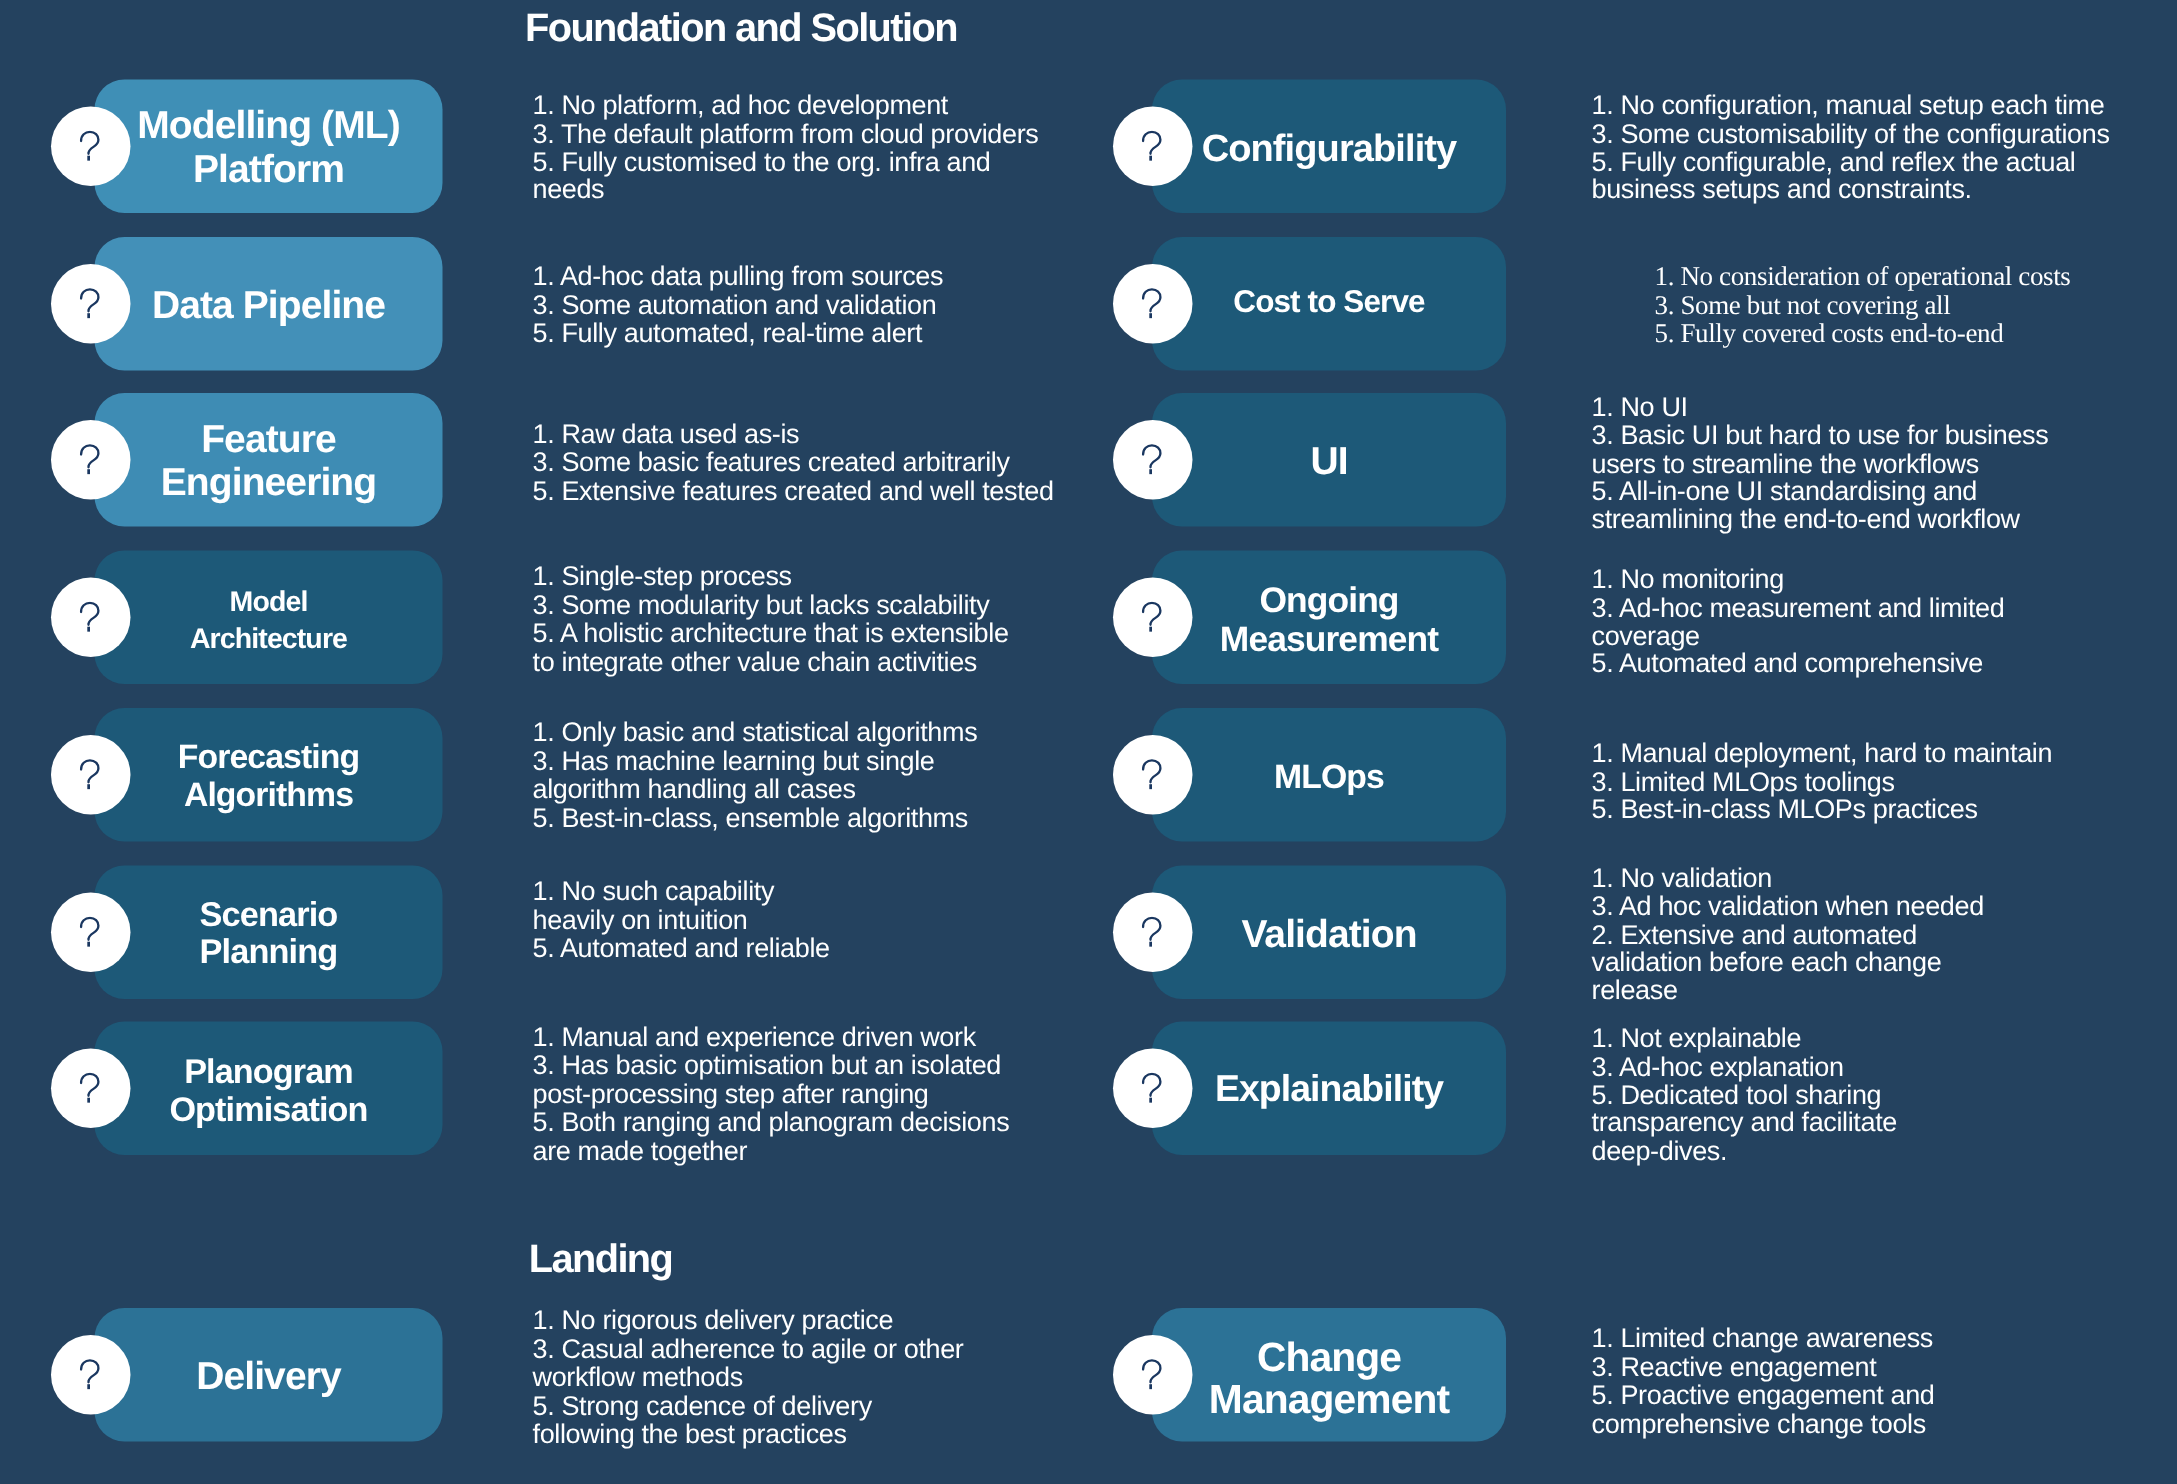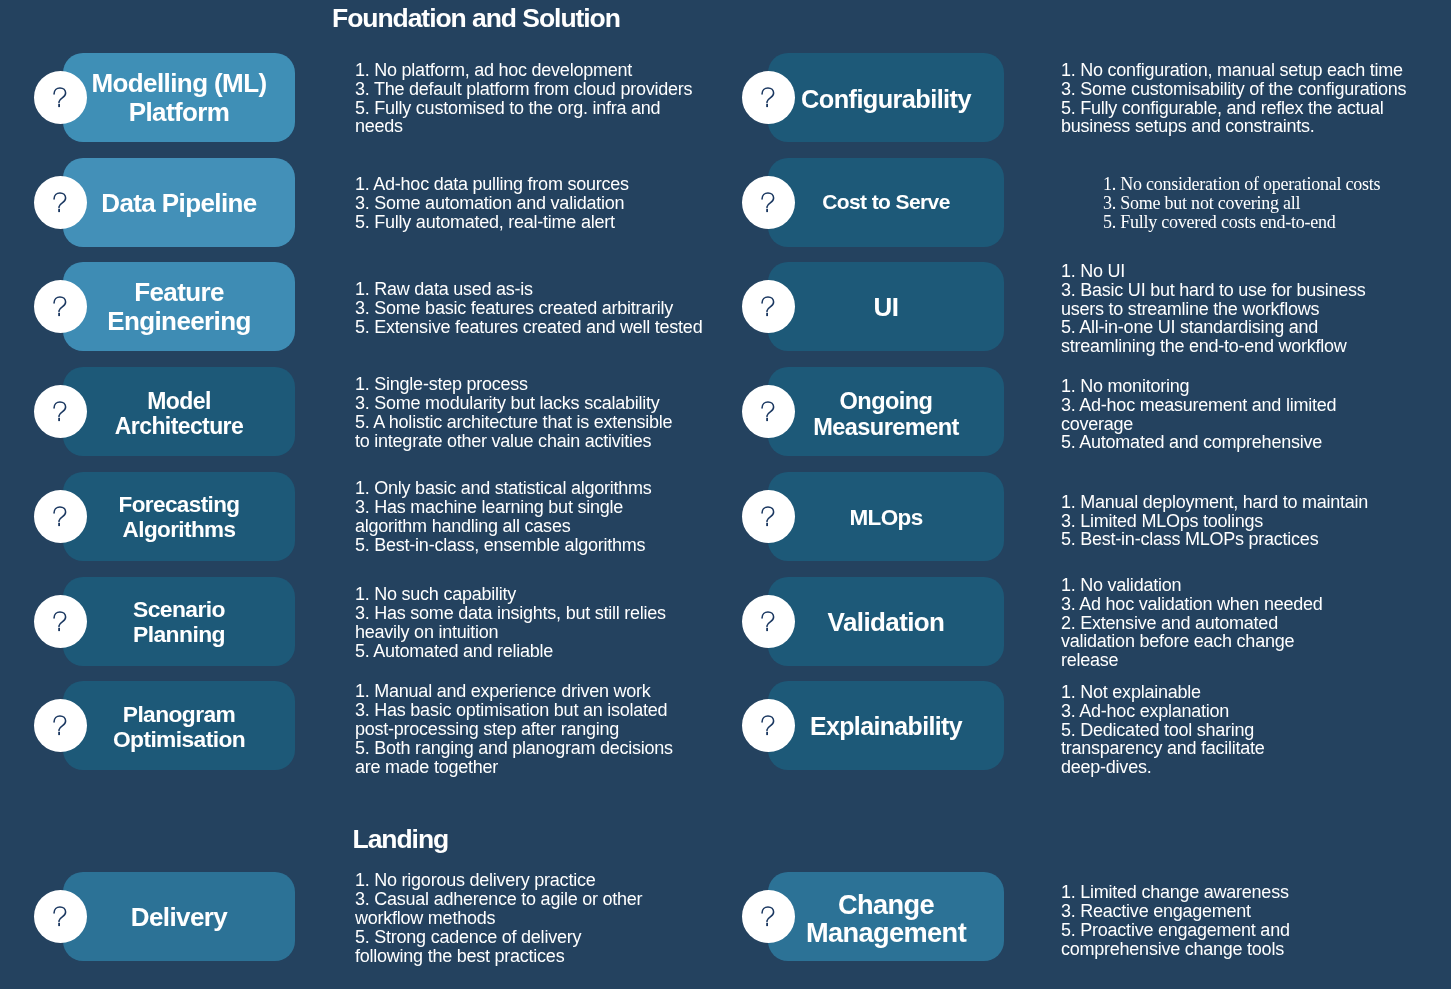--- a/index.html
+++ b/index.html
@@ -17,21 +17,21 @@
             align-items:center;justify-content:center;}
   .badge .q svg{display:block;}
   .desc{position:absolute;color:#ffffff;font-size:18px;line-height:18.9px;
         letter-spacing:-0.24px;}
   .desc div{white-space:nowrap;}
 </style>
 </head>
 <body>
 
 <div class="stage" id="stage">
-    <div class="sec-title" style="left:332px;top:4.5px;">Foundation and Solution</div>
+    <div class="sec-title" style="left:350px;top:4.5px;">Foundation and Solution</div>
     <div class="sec-title" style="left:352.5px;top:826px;">Landing</div>
     <div class="row">
       <div class="pill" style="left:63px;top:53px;width:232px;height:89px;background:#3F8FB6;"></div>
       <div class="pill-label" style="left:63px;width:232px;top:69.2px;white-space:pre-line;line-height:29.2px;">Modelling (ML)
 Platform</div>
       <div class="badge" style="left:33.5px;top:71px;">
         <span class="q" aria-label="?">
           <svg width="14" height="21" viewBox="0 0 14 21" aria-hidden="true">
             <path d="M1.05 7.0 C1.05 3.15 3.75 0.9 6.95 0.9 C10.3 0.9 12.6 3.1 12.6 6.1 C12.6 8.35 11.3 9.6 9.3 10.9 C7.2 12.3 6.3 13.3 6.1 14.6 C6.02 14.9 6.0 15.2 6.0 15.5" stroke="#1A3760" stroke-width="1.55" stroke-linecap="round" stroke-linejoin="round" fill="none"></path>
             <rect x="5.2" y="16.8" width="1.8" height="3.3" fill="#1A3760"></rect>
@@ -75,21 +75,21 @@
         </span>
       </div>
       <div class="desc" style="left:355px;top:280.15px;">
         <div>1. Raw data used as-is</div>
         <div>3. Some basic features created arbitrarily</div>
         <div>5. Extensive features created and well tested</div>
       </div>
     </div>
     <div class="row">
       <div class="pill" style="left:63px;top:367px;width:232px;height:89px;background:#1D5978;"></div>
-      <div class="pill-label" style="left:63px;width:232px;top:388.57099999999997px;white-space:pre-line;font-size:23px;line-height:25.829px;">Model
+      <div class="pill-label" style="left:63px;width:232px;top:388.57099999999997px;white-space:pre-line;font-size:19px;line-height:25.829px;">Model
 Architecture</div>
       <div class="badge" style="left:33.5px;top:385px;">
         <span class="q" aria-label="?">
           <svg width="14" height="21" viewBox="0 0 14 21" aria-hidden="true">
             <path d="M1.05 7.0 C1.05 3.15 3.75 0.9 6.95 0.9 C10.3 0.9 12.6 3.1 12.6 6.1 C12.6 8.35 11.3 9.6 9.3 10.9 C7.2 12.3 6.3 13.3 6.1 14.6 C6.02 14.9 6.0 15.2 6.0 15.5" stroke="#1A3760" stroke-width="1.55" stroke-linecap="round" stroke-linejoin="round" fill="none"></path>
             <rect x="5.2" y="16.8" width="1.8" height="3.3" fill="#1A3760"></rect>
           </svg>
         </span>
       </div>
       <div class="desc" style="left:355px;top:375.2px;">
@@ -125,21 +125,20 @@
       <div class="badge" style="left:33.5px;top:595px;">
         <span class="q" aria-label="?">
           <svg width="14" height="21" viewBox="0 0 14 21" aria-hidden="true">
             <path d="M1.05 7.0 C1.05 3.15 3.75 0.9 6.95 0.9 C10.3 0.9 12.6 3.1 12.6 6.1 C12.6 8.35 11.3 9.6 9.3 10.9 C7.2 12.3 6.3 13.3 6.1 14.6 C6.02 14.9 6.0 15.2 6.0 15.5" stroke="#1A3760" stroke-width="1.55" stroke-linecap="round" stroke-linejoin="round" fill="none"></path>
             <rect x="5.2" y="16.8" width="1.8" height="3.3" fill="#1A3760"></rect>
           </svg>
         </span>
       </div>
       <div class="desc" style="left:355px;top:585.2px;">
         <div>1. No such capability</div>
-        <div>3. Has some data insights, but still relies</div>
         <div>heavily on intuition</div>
         <div>5. Automated and reliable</div>
       </div>
     </div>
     <div class="row">
       <div class="pill" style="left:63px;top:681px;width:232px;height:89px;background:#1D5978;"></div>
       <div class="pill-label" style="left:63px;width:232px;top:701.7955999999999px;white-space:pre-line;font-size:22.8px;line-height:25.604400000000002px;">Planogram
 Optimisation</div>
       <div class="badge" style="left:33.5px;top:699px;">
         <span class="q" aria-label="?">

